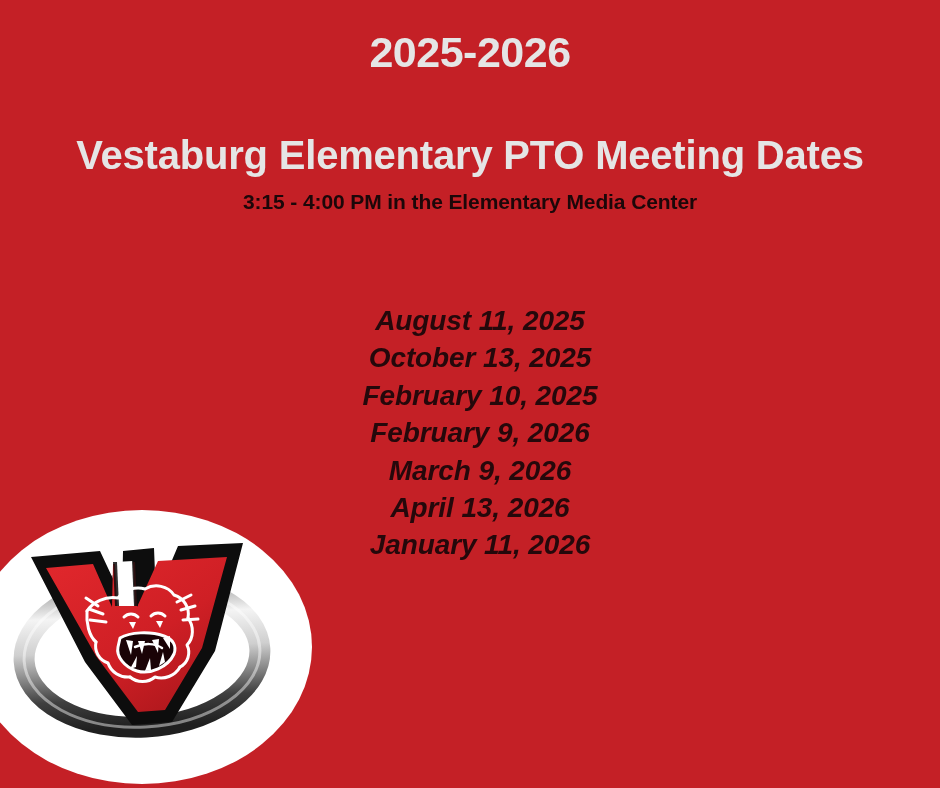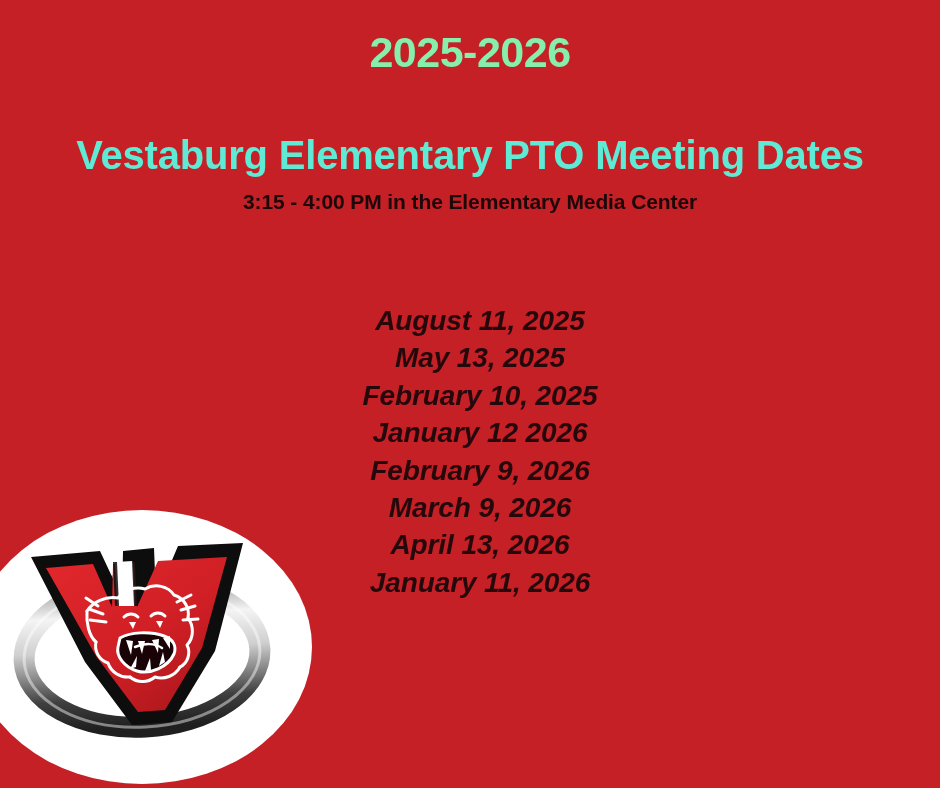--- a/index.html
+++ b/index.html
@@ -23,33 +23,33 @@
 
   
   .year-title {
     position: absolute;
     left: 0;
     top: 30px;
     width: 940px;
     text-align: center;
     font-size: 43px;
     font-weight: bold;
-    color: #86efac;
+    color: #e5e5e5;
     letter-spacing: -0.5px;
     line-height: 1.05;
   }
   .main-heading {
     position: absolute;
     left: 0;
     top: 133px;
     width: 940px;
     text-align: center;
     font-size: 40px;
     font-weight: bold;
-    color: #5eead4;
+    color: #e5e5e5;
     letter-spacing: -0.2px;
     line-height: 1.1;
   }
   .subheading {
     position: absolute;
     left: 0;
     top: 190px;
     width: 940px;
     text-align: center;
     font-size: 21px;
@@ -111,23 +111,22 @@
 <div id="flyer">
 
   <div class="year-title">2025-2026</div>
 
   <div class="main-heading">Vestaburg Elementary PTO Meeting Dates</div>
 
   <div class="subheading">3:15 - 4:00 PM in the Elementary Media Center</div>
 
   <ul class="dates-list">
     <li>August 11, 2025</li>
-    <li>May 13, 2025</li>
+    <li>October 13, 2025</li>
     <li>February 10, 2025</li>
-    <li>January 12 2026</li>
     <li>February 9, 2026</li>
     <li>March 9, 2026</li>
     <li>April 13, 2026</li>
     <li>January 11, 2026</li>
   </ul>
 
   <div class="logo-wrap">
     <div class="logo-disc"></div>
     <svg class="logo-art" viewBox="0 0 340 274">
       <defs>

